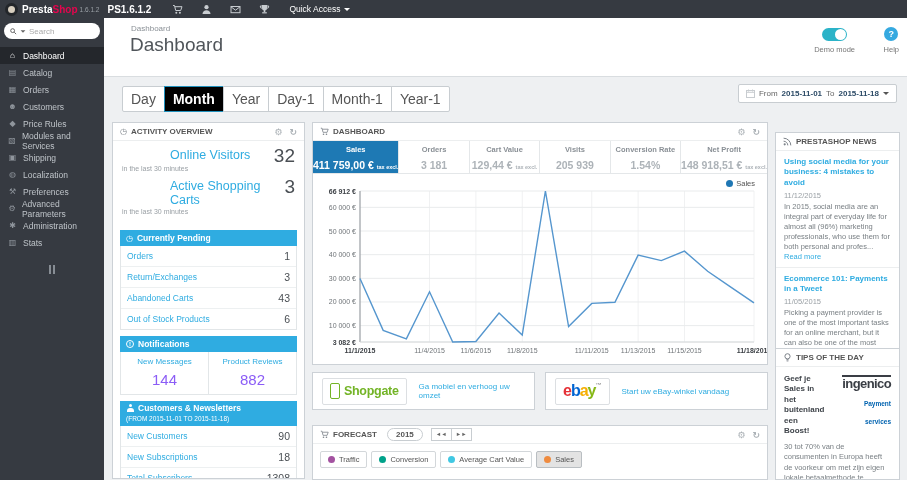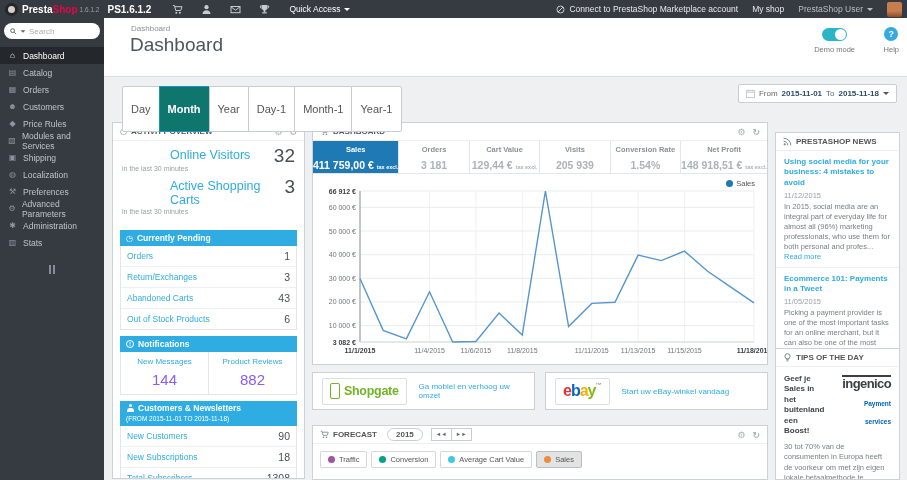--- a/index.html
+++ b/index.html
@@ -43,24 +43,24 @@
   .page-title { position:absolute; left:26px; top:16px; font-size:19px; color:#50555a; }
   .demo-wrap { position:absolute; right:52px; top:10px; text-align:center; }
   .toggle { width:25px; height:13px; background:#2bb3c8; border-radius:7px; position:relative; margin:0 auto; cursor:pointer; }
   .toggle::after { content:""; position:absolute; right:1px; top:1px; width:11px; height:11px; border-radius:50%; background:#fff; }
   .small-lab { font-size:7.5px; color:#777; margin-top:4px; }
   .help-wrap { position:absolute; right:8px; top:9px; text-align:center; }
   .help-circle { width:14px; height:14px; border-radius:50%; background:#35a9e0; color:#fff; font-size:9px; font-weight:bold; line-height:14px; text-align:center; margin:0 auto; cursor:pointer; }
 
   
   .range-group { position:absolute; left:122px; top:86px; display:flex; z-index:6; }
-  .rbtn { border:1px solid #c8cdd1; background:#fff; color:#555; font-size:11px; padding:16px 8px; margin-left:-1px; cursor:pointer; }
+  .rbtn { border:1px solid #c8cdd1; background:#fff; color:#555; font-size:14px; padding:4px 8px; margin-left:-1px; cursor:pointer; }
   .rbtn:first-child { border-radius:2px 0 0 2px; margin-left:0; }
   .rbtn:last-child { border-radius:0 2px 2px 0; }
-  .rbtn.active { background:#0f766e; border-color:#2091bd; color:#fff; font-weight:bold; }
+  .rbtn.active { background:#000000; border-color:#2091bd; color:#fff; font-weight:bold; }
   .date-btn { position:absolute; right:10px; top:84px; border:1px solid #c8cdd1; background:#fff; font-size:8px; color:#666; padding:4px 7px; border-radius:2px; display:flex; align-items:center; gap:4px; cursor:pointer; z-index:6; }
   .date-btn b { color:#2b4a66; }
   .date-btn .caret { color:#555; }
   .cal-ic svg { width:9px; height:9px; display:block; }
 
   
   .panel { position:absolute; background:#fff; border:1px solid #ccd1d6; }
   .p-head { height:18px; display:flex; align-items:center; gap:4px; padding:0 7px; font-size:8px; font-weight:bold; color:#555; border-bottom:1px solid #eceeef; }
   .p-head .hicon { color:#7d838a; display:flex; }
   .p-head .hicon svg { width:9px; height:9px; }
@@ -185,37 +185,20 @@
         <path class="fl" d="M3 1h5v3a2.5 2.5 0 0 1-5 0z"></path>
         <path class="st" d="M3 2H1.3a2 2 0 0 0 2 2.3M8 2h1.7a2 2 0 0 1-2 2.3"></path>
         <rect class="fl" x="4.7" y="6" width="1.6" height="2"></rect>
         <rect class="fl" x="3.2" y="8.2" width="4.6" height="1.2"></rect>
       </svg>
     </span>
   <span class="qa">
       <span>Quick Access</span>
       <span class="caret"></span>
     </span>
-  <span class="tb-right">
-    <span class="tb-link">
-        <svg width="9" height="9" viewBox="0 0 9 9">
-          <circle class="st" cx="4.5" cy="4.5" r="3.5"></circle>
-          <path class="st" d="M2 7L7 2"></path>
-        </svg>
-        <span>Connect to PrestaShop Marketplace account</span>
-      </span>
-    <span class="tb-link">
-        <span>My shop</span>
-      </span>
-    <span class="usermenu">
-        <span>PrestaShop User</span>
-        <span class="caret"></span>
-      </span>
-    <span class="avatar"></span>
-  </span>
 </div>
 
 <div class="sidebar">
   <div class="search-box">
     <svg viewBox="0 0 8 8">
         <circle cx="3" cy="3" r="2.2" fill="none" stroke="#555" stroke-width="1"></circle>
         <path d="M4.8 4.8L7 7" stroke="#555" stroke-width="1"></path>
       </svg>
     <span class="caret"></span>
     <input placeholder="Search" style="">

